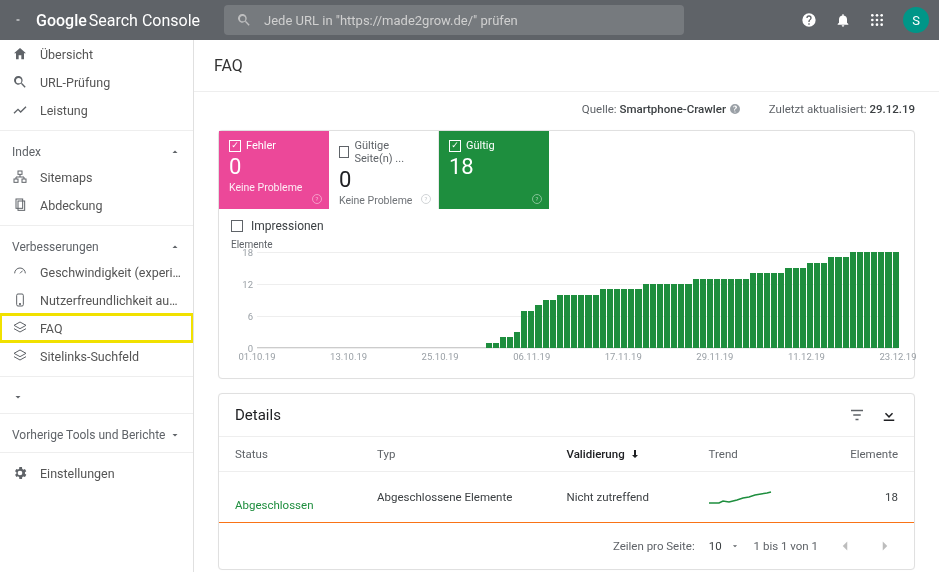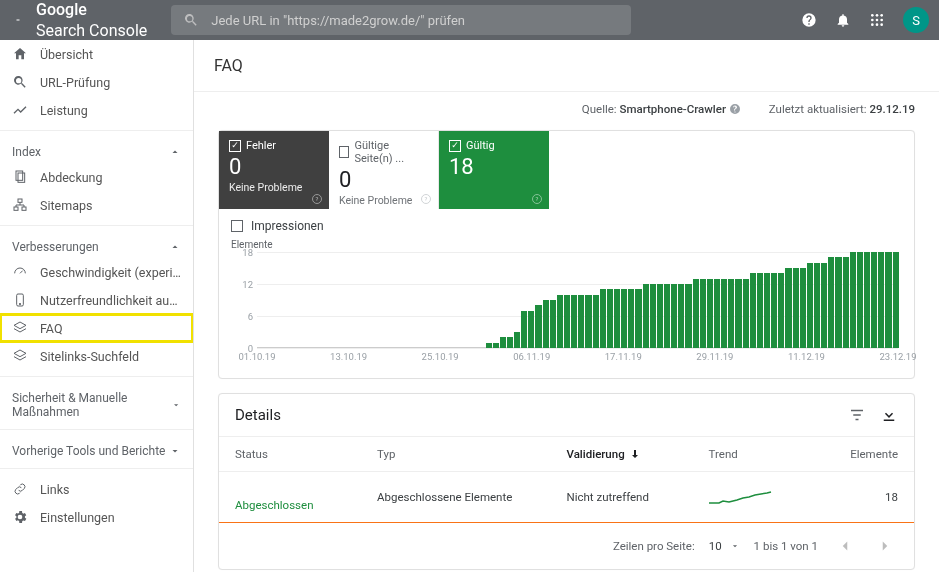--- a/index.html
+++ b/index.html
@@ -1,21 +1,21 @@
 <!DOCTYPE html>
 <html><head>
 <meta charset="utf-8">
 <style>
 * { margin: 0; padding: 0; box-sizing: border-box; font-family: Roboto, Arial, sans-serif; }
 body { background: #fff; width: 939px; height: 572px; overflow: hidden; color: #3c4043; }
 
 
 .header { background: #5f6368; height: 40px; display: flex; align-items: center; padding: 0 10px; color: #fff; }
 .hamburger { cursor: pointer; padding: 6px; }
-.logo { font-size: 16px; font-weight: 400; margin-left: 10px; display: flex; align-items: baseline; gap:2px;flex-direction:column; }
+.logo { font-size: 16px; font-weight: 400; margin-left: 10px; display: flex; align-items: baseline; gap:2px; }
 .logo .g { font-weight: 500; }
 .search-bar { background: rgba(255,255,255,0.15); border-radius: 4px; height: 30px; flex: 0 0 460px; margin-left: 24px; display: flex; align-items: center; padding: 0 12px; color: #d0d0d0; font-size: 13px; }
 .search-bar svg { margin-right: 12px; opacity:.8; }
 .header-right { margin-left: auto; display: flex; align-items: center; gap: 18px; }
 .avatar { width: 26px; height: 26px; border-radius: 50%; background: #009688; color: #fff; display: flex; align-items: center; justify-content: center; font-size: 13px; }
 
 
 .body { display: flex; height: calc(100% - 40px); }
 .sidebar { width: 194px; border-right: 1px solid #e0e0e0; overflow-y: auto; font-size: 12.5px; padding-bottom: 10px; }
 .property-select { height: 40px; display: flex; align-items: center; padding: 0 12px; border-bottom: 1px solid #e8e8e8; font-size: 12px; color:#3c4043; cursor:pointer; justify-content: space-between; }
@@ -38,21 +38,21 @@
 
 .card { background:#fff; border:1px solid #e0e0e0; border-radius:4px; margin: 14px 24px 0; box-shadow: 0 0 1px rgba(0,0,0,.05); }
 
 
 .tiles { display:flex; }
 .tile { width: 110px; height: 78px; padding: 8px 10px; position:relative; border-right:1px solid #e8e8e8; }
 .tile .tlabel { font-size: 11px; display:flex; align-items:center; gap:5px; }
 .tile .tval { font-size: 22px; margin-top: 2px; }
 .tile .tfoot { font-size: 10.5px; margin-top: 2px; opacity:.9; }
 .tile .q { position:absolute; right:6px; bottom:4px; opacity:.6; }
-.tile.red { background:#404040; color:#fff; border:none; }
+.tile.red { background:#ec4899; color:#fff; border:none; }
 .tile.white { background:#fff; color:#5f6368; }
 .tile.white .tval { color:#202124; }
 .tile.green { background:#1e8e3e; color:#fff; border:none; }
 .chk { width:12px; height:12px; border:1.5px solid currentColor; display:inline-flex; align-items:center; justify-content:center; font-size:9px; line-height:1; }
 .chk.on::after { content:"✓"; }
 
 .impress-row { display:flex; align-items:center; gap:8px; padding: 10px 12px 4px; font-size: 12px; color:#3c4043; }
 .impress-row .chk { border-color:#5f6368; }
 
 
@@ -165,36 +165,36 @@
     <div class="nav-sep"></div>
     <div class="nav-section">
       <span>Index</span>
       <svg width="12" height="12" viewBox="0 0 24 24" fill="#5f6368">
           <path d="M7 14l5-5 5 5z"></path>
         </svg>
     </div>
     <div class="nav-item">
       <span class="icon">
           <svg width="16" height="16" viewBox="0 0 24 24" fill="none" stroke="#5f6368" stroke-width="1.5">
-            <rect x="6" y="3" width="10" height="14"></rect>
-            <rect x="9" y="6" width="10" height="14"></rect>
-          </svg>
-        </span>
-      <span class="lbl">Abdeckung</span>
-    </div>
-    <div class="nav-item">
-      <span class="icon">
-          <svg width="16" height="16" viewBox="0 0 24 24" fill="none" stroke="#5f6368" stroke-width="1.5">
             <rect x="9" y="3" width="6" height="5"></rect>
             <rect x="3" y="15" width="6" height="5"></rect>
             <rect x="15" y="15" width="6" height="5"></rect>
             <path d="M12 8v4M12 12H6v3M12 12h6v3"></path>
           </svg>
         </span>
       <span class="lbl">Sitemaps</span>
+    </div>
+    <div class="nav-item">
+      <span class="icon">
+          <svg width="16" height="16" viewBox="0 0 24 24" fill="none" stroke="#5f6368" stroke-width="1.5">
+            <rect x="6" y="3" width="10" height="14"></rect>
+            <rect x="9" y="6" width="10" height="14"></rect>
+          </svg>
+        </span>
+      <span class="lbl">Abdeckung</span>
     </div>
 
     <div class="nav-sep"></div>
     <div class="nav-section">
       <span>Verbesserungen</span>
       <svg width="12" height="12" viewBox="0 0 24 24" fill="#5f6368">
           <path d="M7 14l5-5 5 5z"></path>
         </svg>
     </div>
     <div class="nav-item">
@@ -227,42 +227,32 @@
       <span class="icon">
           <svg width="16" height="16" viewBox="0 0 24 24" fill="none" stroke="#5f6368" stroke-width="1.5">
             <path d="M12 3l9 5-9 5-9-5 9-5zM3 13l9 5 9-5"></path>
           </svg>
         </span>
       <span class="lbl">Sitelinks-Suchfeld</span>
     </div>
 
     <div class="nav-sep"></div>
     <div class="nav-section">
-      <span>Sicherheit &amp; Manuelle Maßnahmen</span>
       <svg width="12" height="12" viewBox="0 0 24 24" fill="#5f6368">
           <path d="M7 10l5 5 5-5z"></path>
         </svg>
     </div>
     <div class="nav-sep"></div>
     <div class="nav-section">
       <span>Vorherige Tools und Berichte</span>
       <svg width="12" height="12" viewBox="0 0 24 24" fill="#5f6368">
           <path d="M7 10l5 5 5-5z"></path>
         </svg>
     </div>
     <div class="nav-sep"></div>
-    <div class="nav-item">
-      <span class="icon">
-          <svg width="16" height="16" viewBox="0 0 24 24" fill="none" stroke="#5f6368" stroke-width="1.5">
-            <path d="M10 14a4 4 0 005.6 0l3-3a4 4 0 00-5.6-5.6l-1 1"></path>
-            <path d="M14 10a4 4 0 00-5.6 0l-3 3a4 4 0 005.6 5.6l1-1"></path>
-          </svg>
-        </span>
-      <span class="lbl">Links</span>
-    </div>
     <div class="nav-item">
       <span class="icon">
           <svg width="16" height="16" viewBox="0 0 24 24" fill="#5f6368">
             <path d="M19.4 13a7.8 7.8 0 000-2l2-1.6-2-3.4-2.4 1a7.6 7.6 0 00-1.7-1L15 3h-4l-.4 2.9a7.6 7.6 0 00-1.7 1l-2.4-1-2 3.4L6.6 11a7.8 7.8 0 000 2l-2 1.6 2 3.4 2.4-1c.5.4 1.1.8 1.7 1L11 21h4l.4-2.9c.6-.3 1.2-.6 1.7-1l2.4 1 2-3.4-2-1.6zM12 15.5A3.5 3.5 0 1112 8.5a3.5 3.5 0 010 7z"></path>
           </svg>
         </span>
       <span class="lbl">Einstellungen</span>
     </div>
   </div>
 

